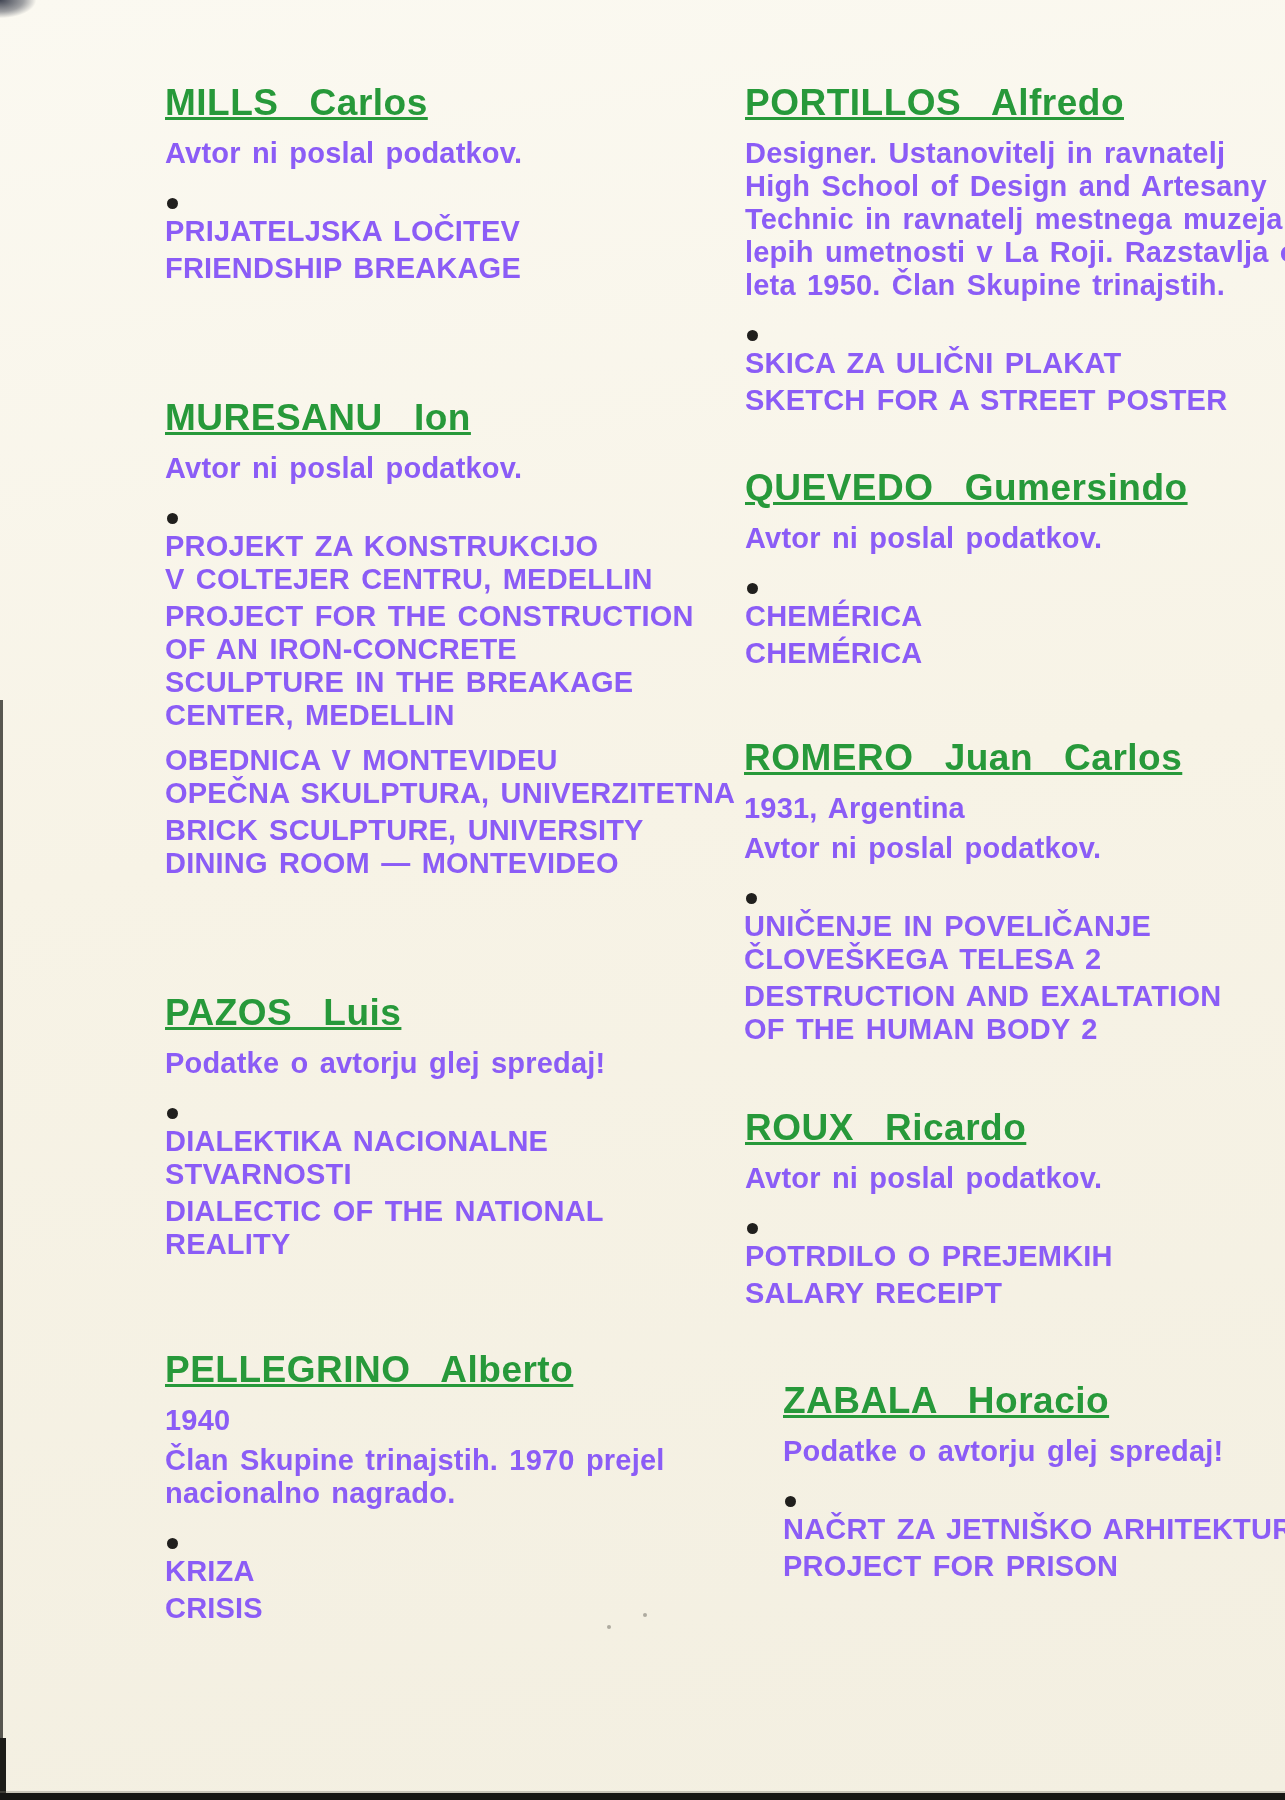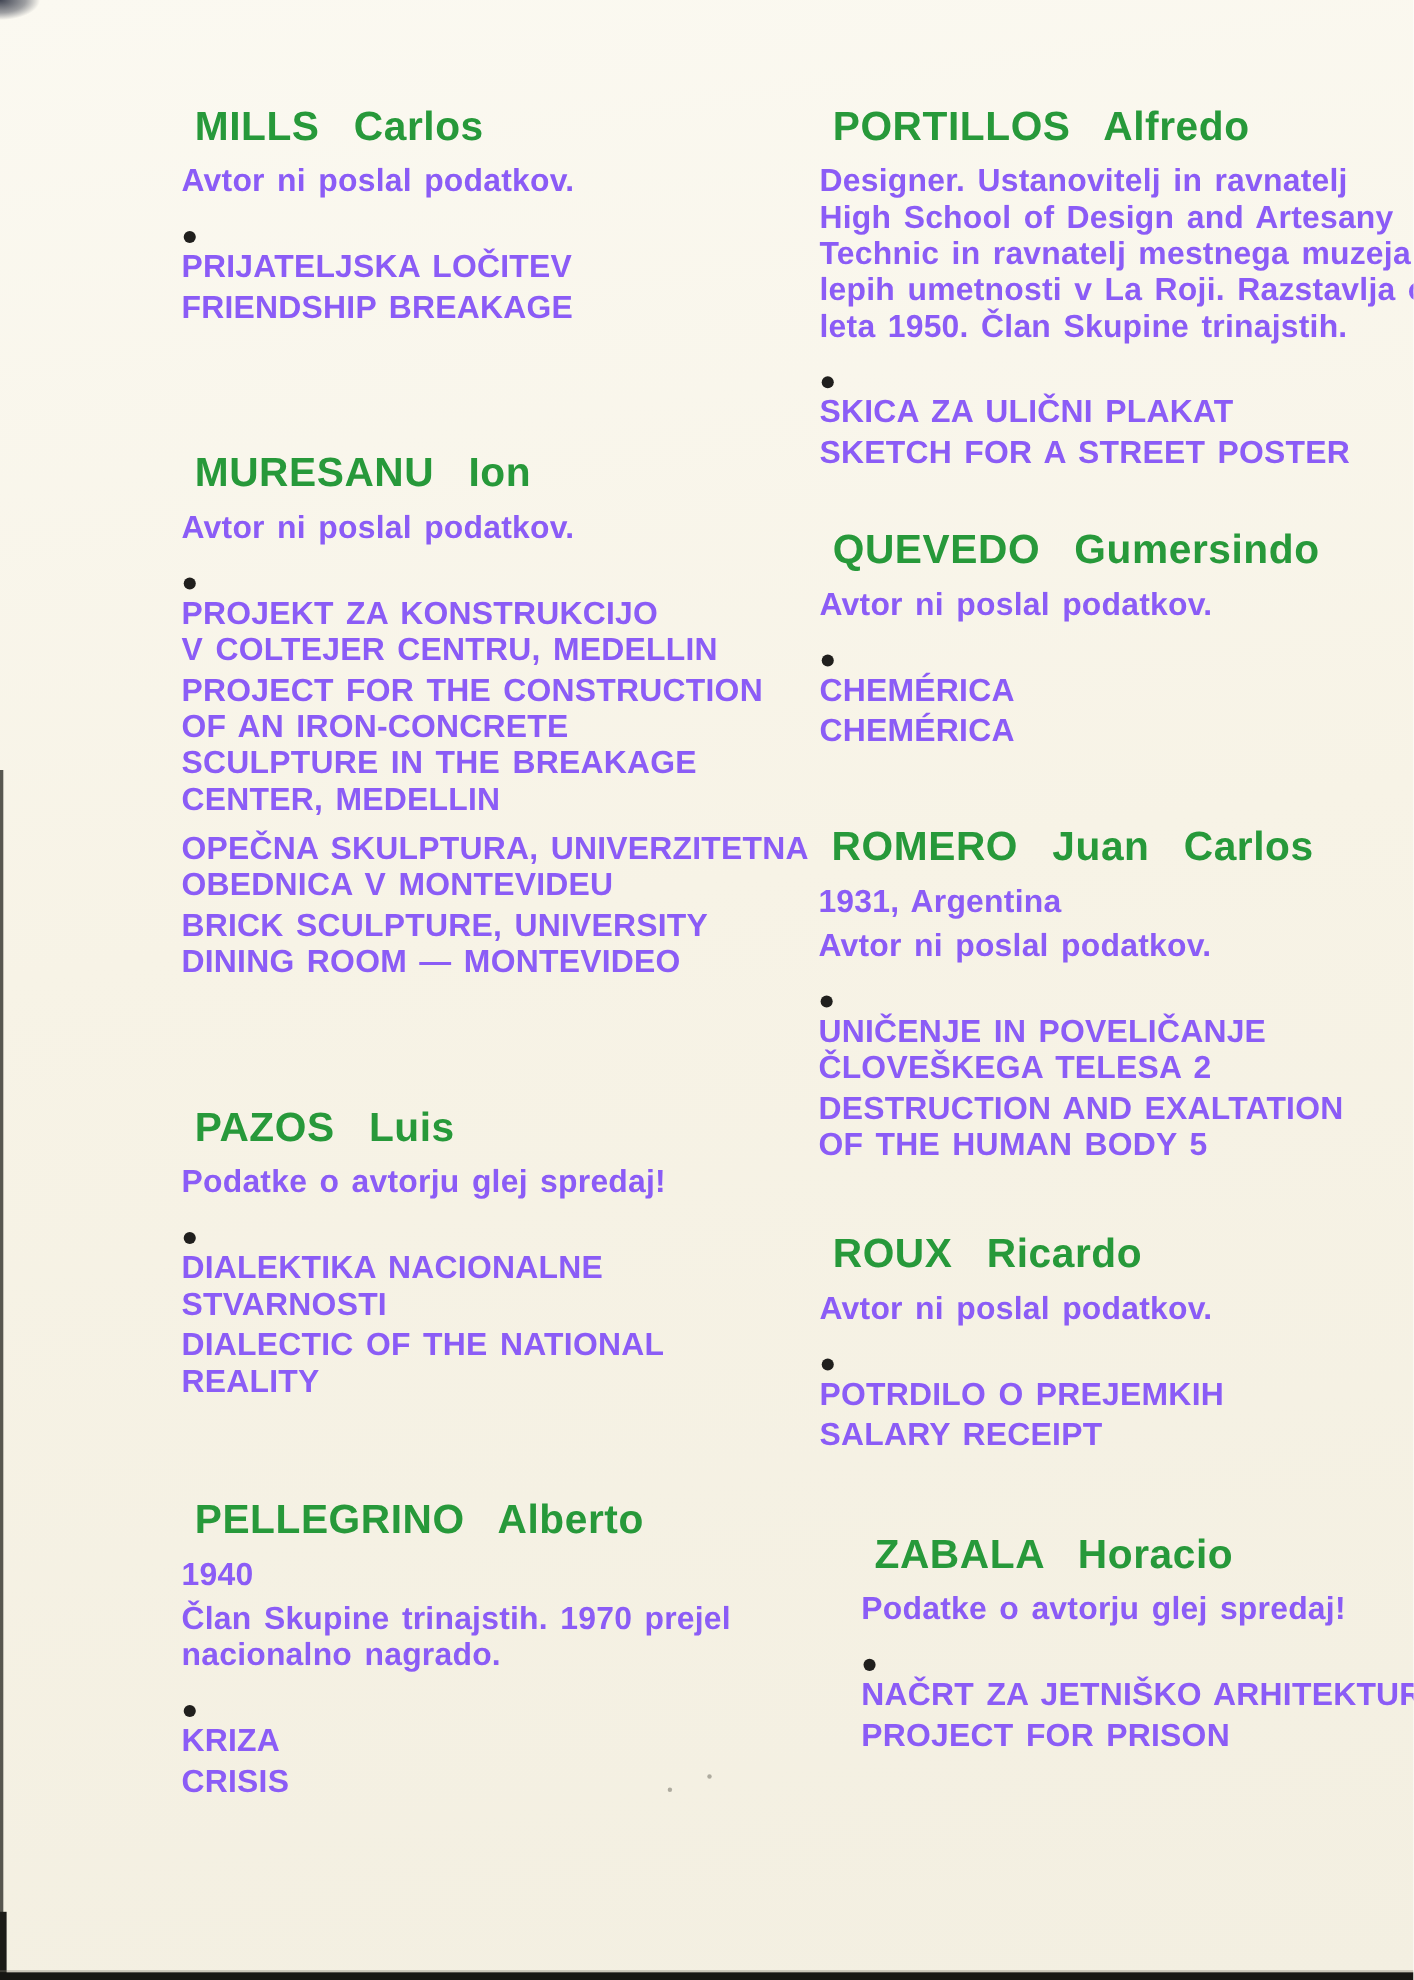--- a/index.html
+++ b/index.html
@@ -5,26 +5,27 @@
 <style>
   html,body{margin:0;padding:0;}
   body{
     width:1285px;height:1800px;position:relative;overflow:hidden;
     background:linear-gradient(172deg,#fbf9f1 0%,#f7f3e6 45%,#f3efe1 100%);
     font-family:"Liberation Sans",sans-serif;
   }
   .page{position:absolute;inset:0;}
   .entry{position:absolute;}
   .artist-name{
-    margin:12px;
+    margin:0;
     font:700 37px/36px "Liberation Sans",sans-serif;
     color:#27993a;
     letter-spacing:0.5px;
     word-spacing:0.55em;
     white-space:nowrap;
+    text-decoration:underline;
   }
   .bio{margin-top:16px;}
   .bio + .bio{margin-top:7px;}
   .line{
     font:700 29px/33px "Liberation Sans",sans-serif;
     color:#8b5cf6;
     letter-spacing:0.2px;
     word-spacing:3px;
     white-space:nowrap;
   }
@@ -93,22 +94,22 @@
       </div>
       <div class="en-group">
         <div class="line">PROJECT FOR THE CONSTRUCTION</div>
         <div class="line">OF AN IRON-CONCRETE</div>
         <div class="line">SCULPTURE IN THE BREAKAGE</div>
         <div class="line">CENTER, MEDELLIN</div>
       </div>
     </div>
     <div class="work">
       <div class="sl-group">
+        <div class="line">OBEDNICA V MONTEVIDEU</div>
         <div class="line">OPEČNA SKULPTURA, UNIVERZITETNA</div>
-        <div class="line">OBEDNICA V MONTEVIDEU</div>
       </div>
       <div class="en-group">
         <div class="line">BRICK SCULPTURE, UNIVERSITY</div>
         <div class="line">DINING ROOM — MONTEVIDEO</div>
       </div>
     </div>
   </section>
 
   <section class="entry" style="left:165px;top:995px">
     <h2 class="artist-name">PAZOS Luis</h2>
@@ -193,21 +194,21 @@
       <div class="line">Avtor ni poslal podatkov.</div>
     </div>
     <div class="bullet"></div>
     <div class="work">
       <div class="sl-group">
         <div class="line">UNIČENJE IN POVELIČANJE</div>
         <div class="line">ČLOVEŠKEGA TELESA 2</div>
       </div>
       <div class="en-group">
         <div class="line">DESTRUCTION AND EXALTATION</div>
-        <div class="line">OF THE HUMAN BODY 5</div>
+        <div class="line">OF THE HUMAN BODY 2</div>
       </div>
     </div>
   </section>
 
   <section class="entry" style="left:745px;top:1110px">
     <h2 class="artist-name">ROUX Ricardo</h2>
     <div class="bio">
       <div class="line">Avtor ni poslal podatkov.</div>
     </div>
     <div class="bullet"></div>

